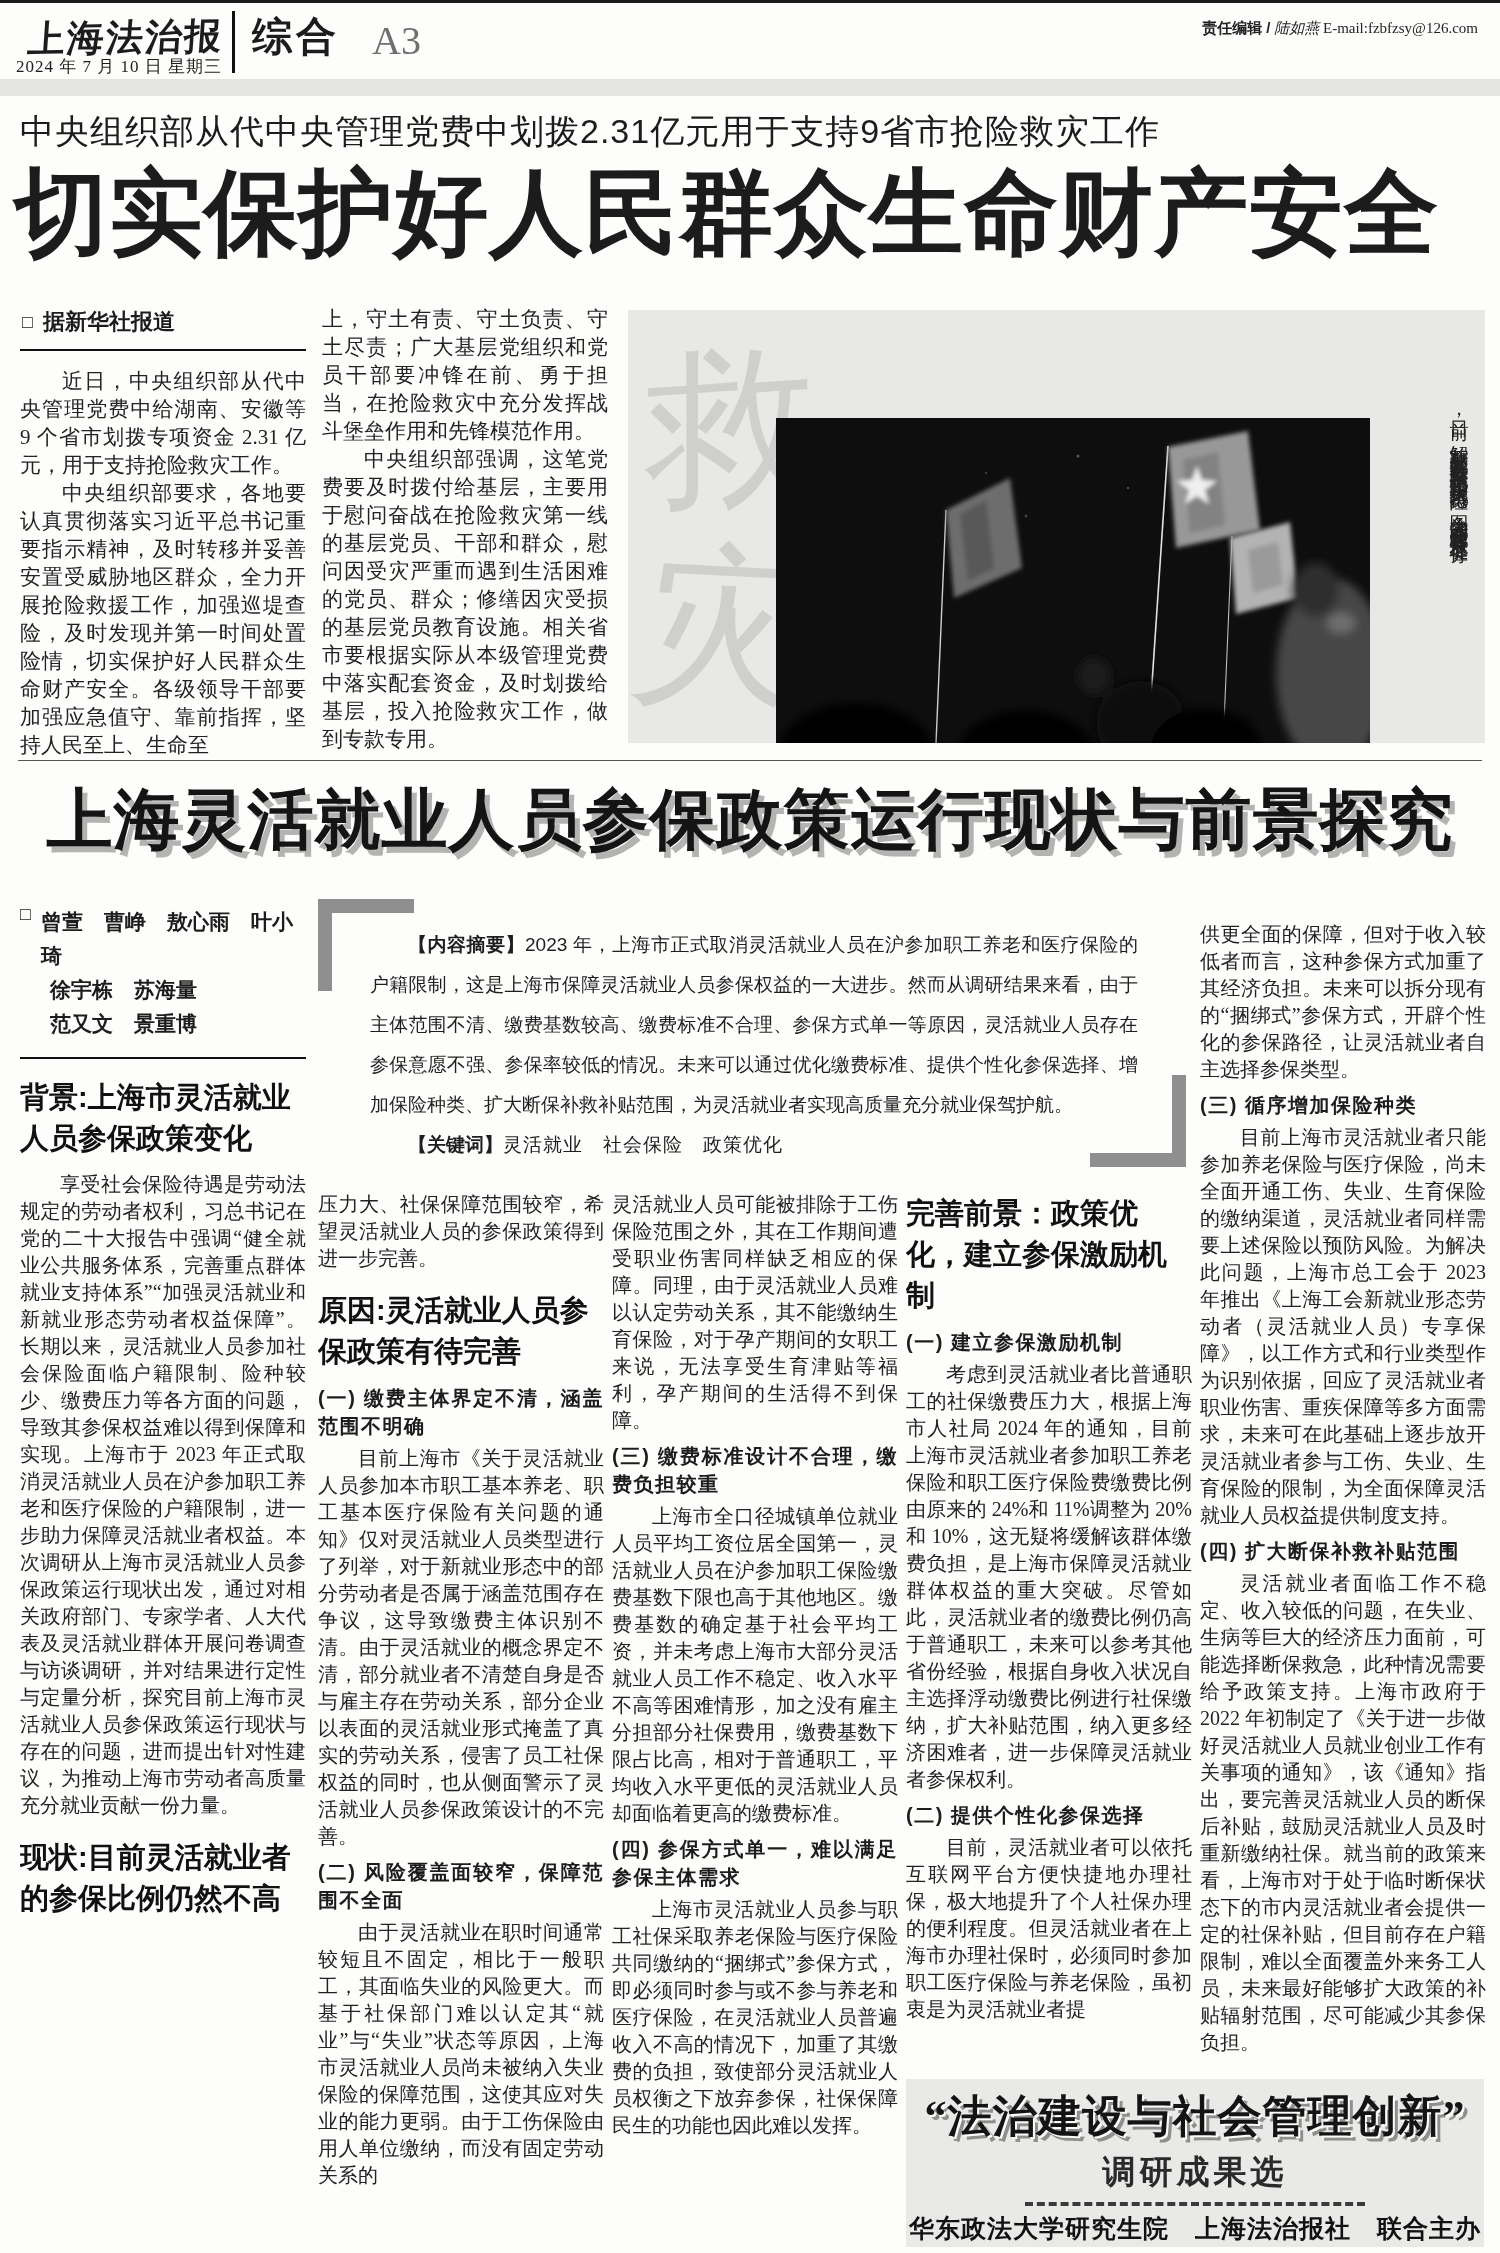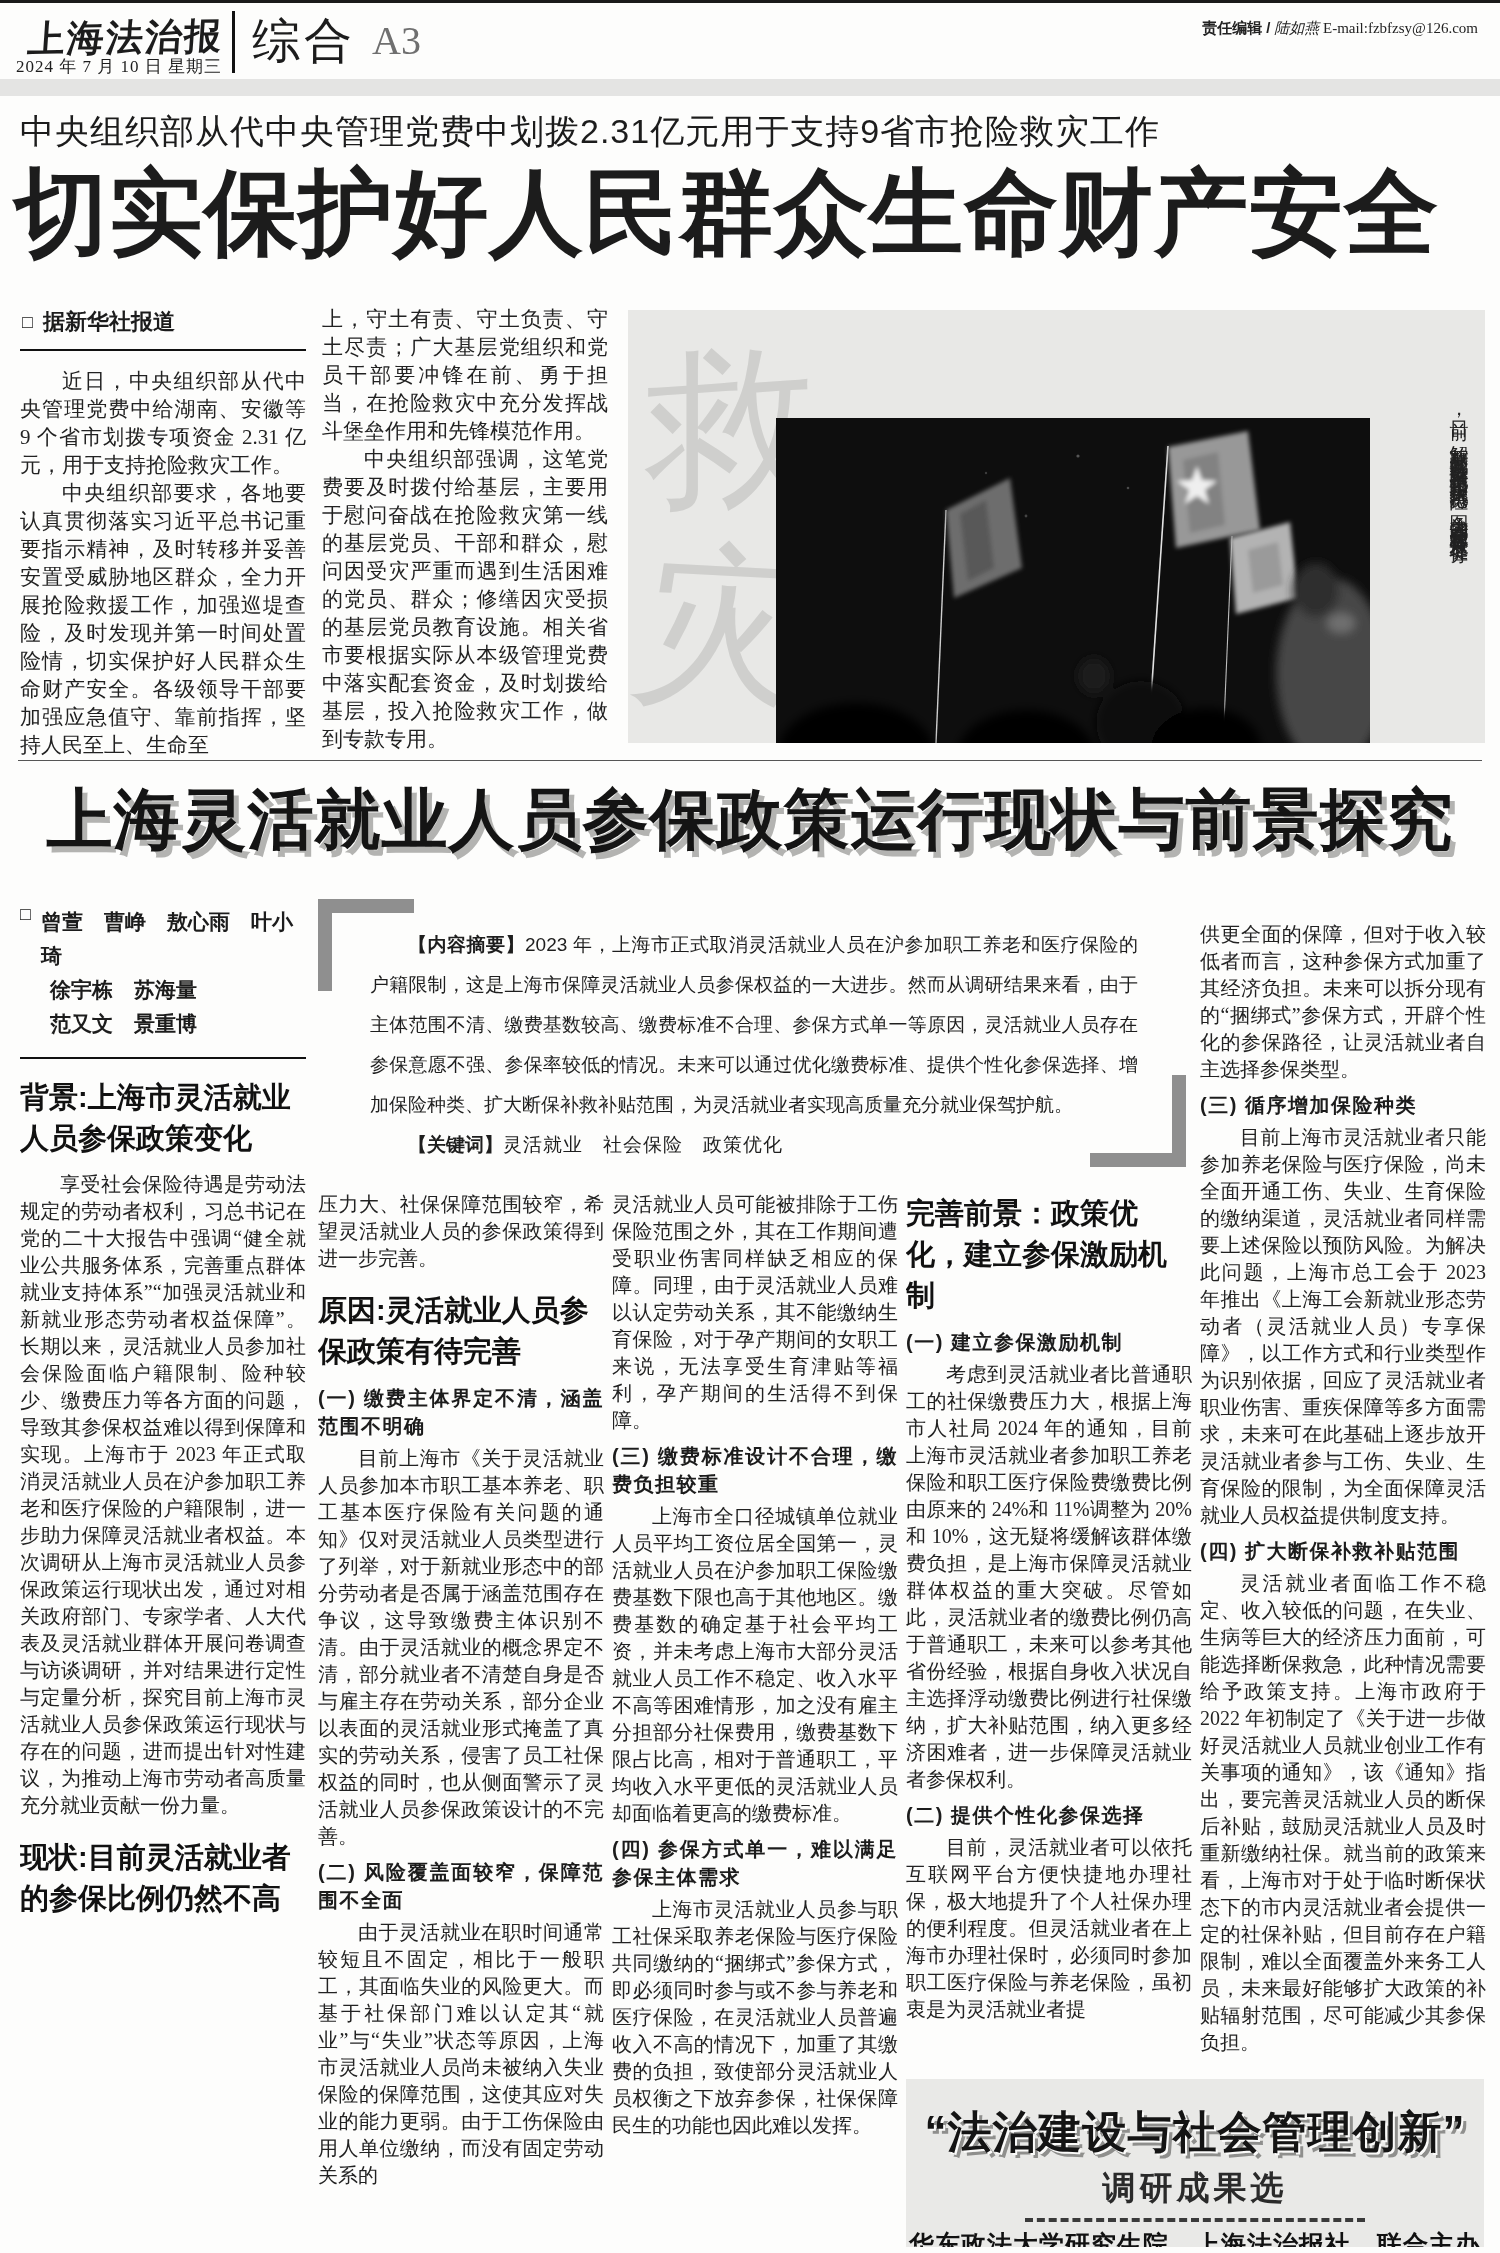--- a/index.html
+++ b/index.html
@@ -5,21 +5,21 @@
   html,body{margin:0;padding:0;background:#888;}
   .page{position:relative;width:1500px;height:2253px;background:#fdfdfc;overflow:hidden;
         font-family:"Liberation Serif","DejaVu Serif",serif;color:#1c1c1c;border-top:3px solid #1a1a1a;box-sizing:border-box;}
 
   
   .masthead{position:absolute;left:28px;top:10px;width:200px;font-weight:bold;font-size:37px;
             transform:skewX(-5deg) rotate(-1deg);letter-spacing:2px;white-space:nowrap;}
   .dateline{position:absolute;left:16px;top:52px;font-size:17px;letter-spacing:1px;white-space:nowrap;}
   .hdr-vline{position:absolute;left:232px;top:8px;width:3px;height:62px;background:#111;}
   .section-title{position:absolute;left:252px;top:6px;font-family:"Liberation Sans","DejaVu Sans",sans-serif;
-                 font-weight:400;font-size:48px;letter-spacing:4px;}
+                 font-weight:700;font-size:40px;letter-spacing:4px;}
   .page-number{position:absolute;left:372px;top:14px;font-size:40px;color:#6f6f6f;}
   .editor-line{position:absolute;right:22px;top:16px;font-size:15px;color:#222;white-space:nowrap;}
   .editor-line .lbl{font-family:"Liberation Sans","DejaVu Sans",sans-serif;font-weight:bold;}
   .editor-line .nm{font-style:italic;}
   .band{position:absolute;left:0;top:76px;width:1500px;height:17px;background:#e4e4e3;}
 
   
   .kicker{position:absolute;left:20px;top:106px;width:1460px;font-family:"Liberation Sans","DejaVu Sans",sans-serif;
           font-size:34px;font-weight:500;letter-spacing:1px;white-space:nowrap;}
   .headline1{position:absolute;left:14px;top:147px;width:1472px;font-weight:900;font-size:94px;
@@ -69,21 +69,21 @@
   .corner.br{right:0;bottom:0;border-bottom:14px solid #8f8f8f;border-right:14px solid #8f8f8f;}
   .abstract-inner{position:absolute;left:52px;right:48px;top:26px;}
   .abstract-inner p{margin:0;font-family:Liberation Sans, sans-serif;font-size:19px;
                     line-height:40px;text-align:justify;text-indent:2em;color:#1e1e1e;}
   .abstract-inner .lbl{font-weight:bold;}
   .kw{letter-spacing:1px;}
 
   
   .notice-box{position:absolute;left:906px;top:2076px;width:578px;height:168px;background:#e9e9e7;
               text-align:center;overflow:hidden;}
-  .notice-title{margin-top:24px;font-family:Liberation Sans, sans-serif;font-weight:900;
+  .notice-title{margin-top:8px;font-family:Liberation Serif, serif;font-weight:900;
                 font-size:44px;letter-spacing:1px;color:#141414;text-shadow:2px 2px 0 #fbfbfa,5px 5px 0 #8f8f8d;}
   .notice-sub{margin-top:4px;font-family:"Liberation Sans","DejaVu Sans",sans-serif;font-weight:700;
               font-size:33px;letter-spacing:4px;color:#2a2a2a;}
   .notice-dash{width:340px;margin:7px auto 6px;border-top:4px dashed #3a3a3a;}
   .notice-footer{font-family:"Liberation Sans","DejaVu Sans",sans-serif;font-weight:bold;font-size:25px;
                  letter-spacing:1px;color:#111;}
 </style>
 </head>
 <body>
 

